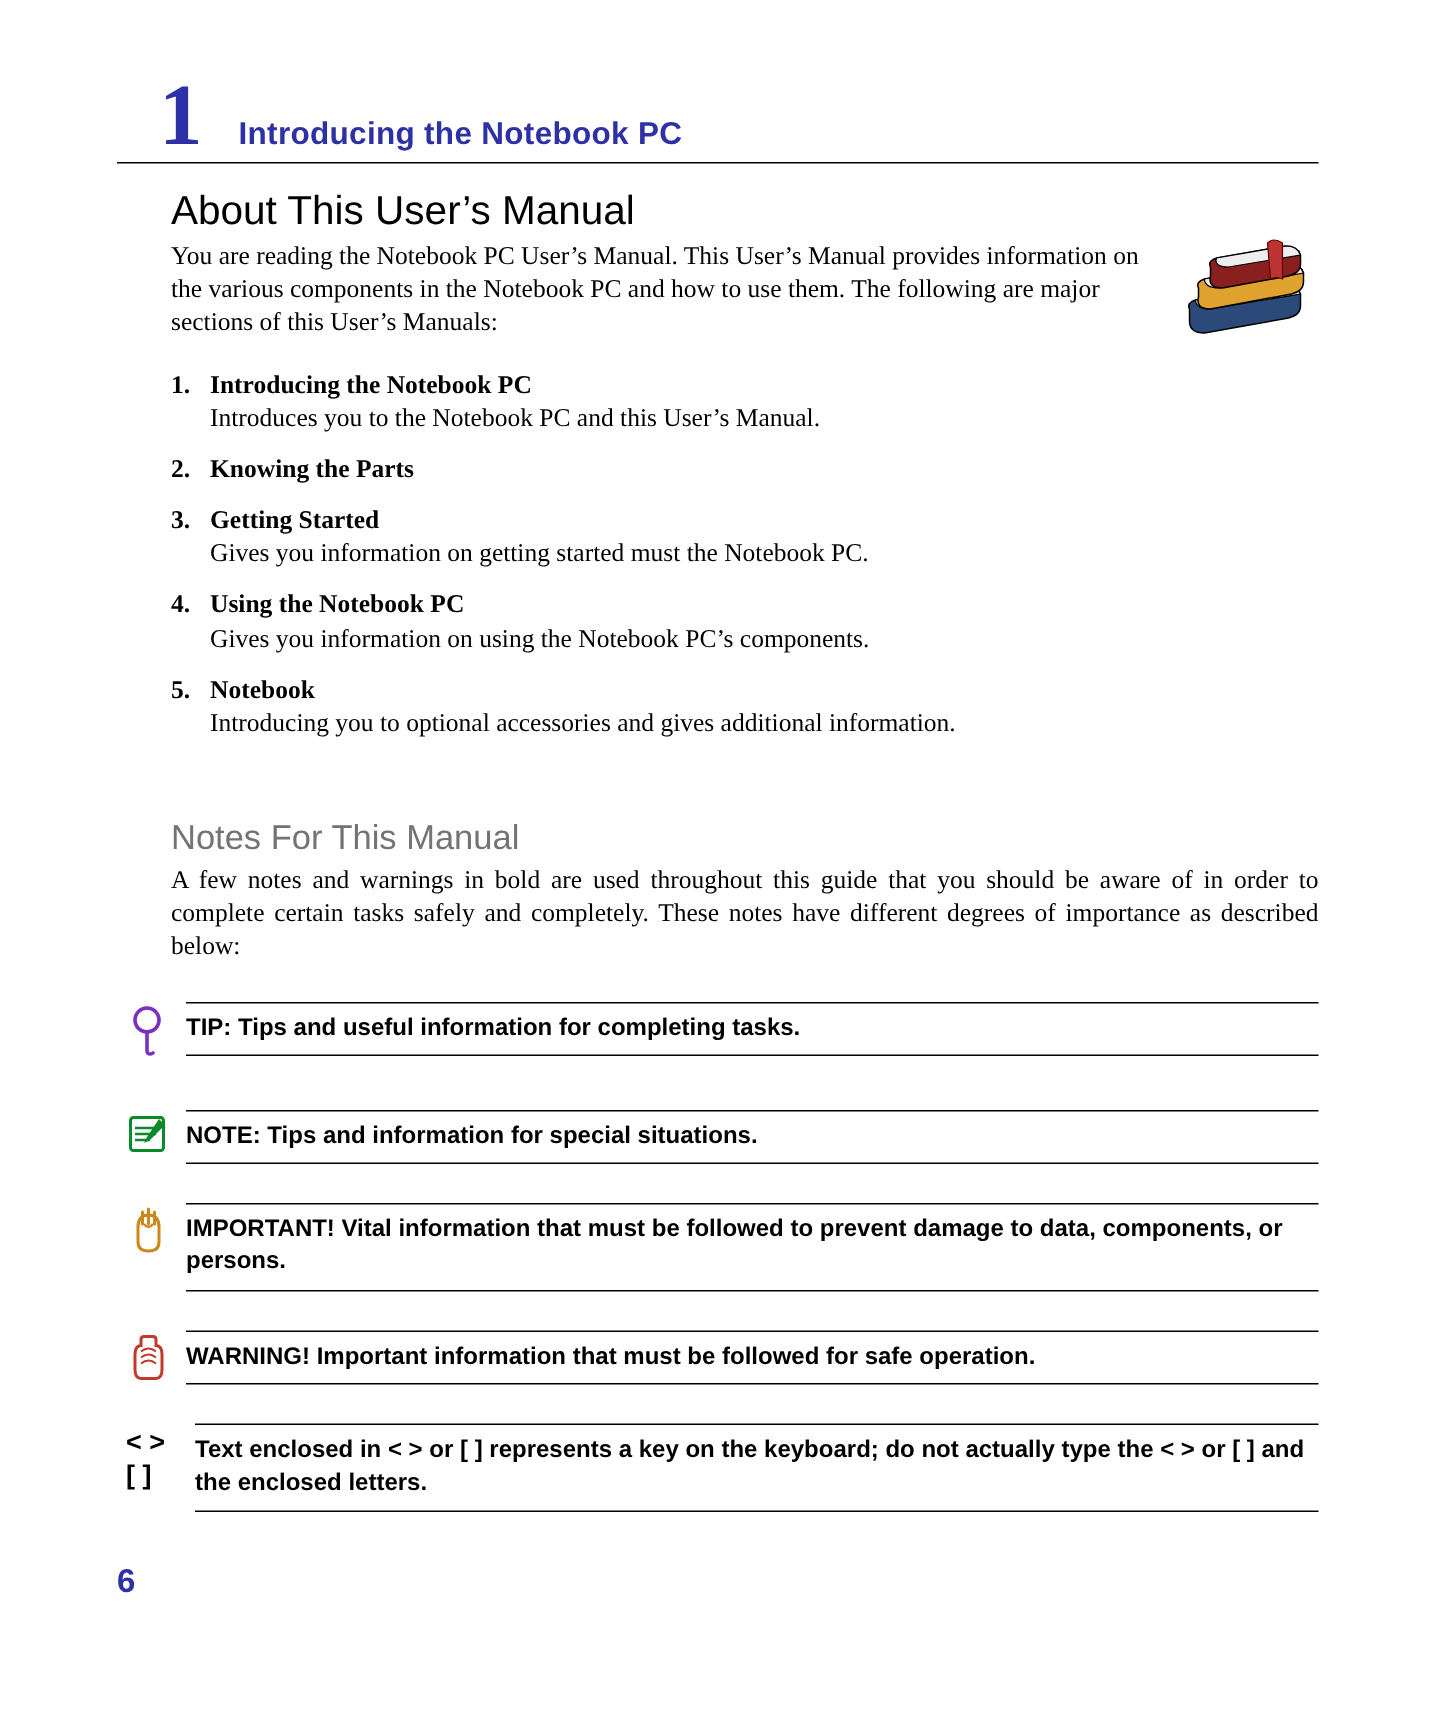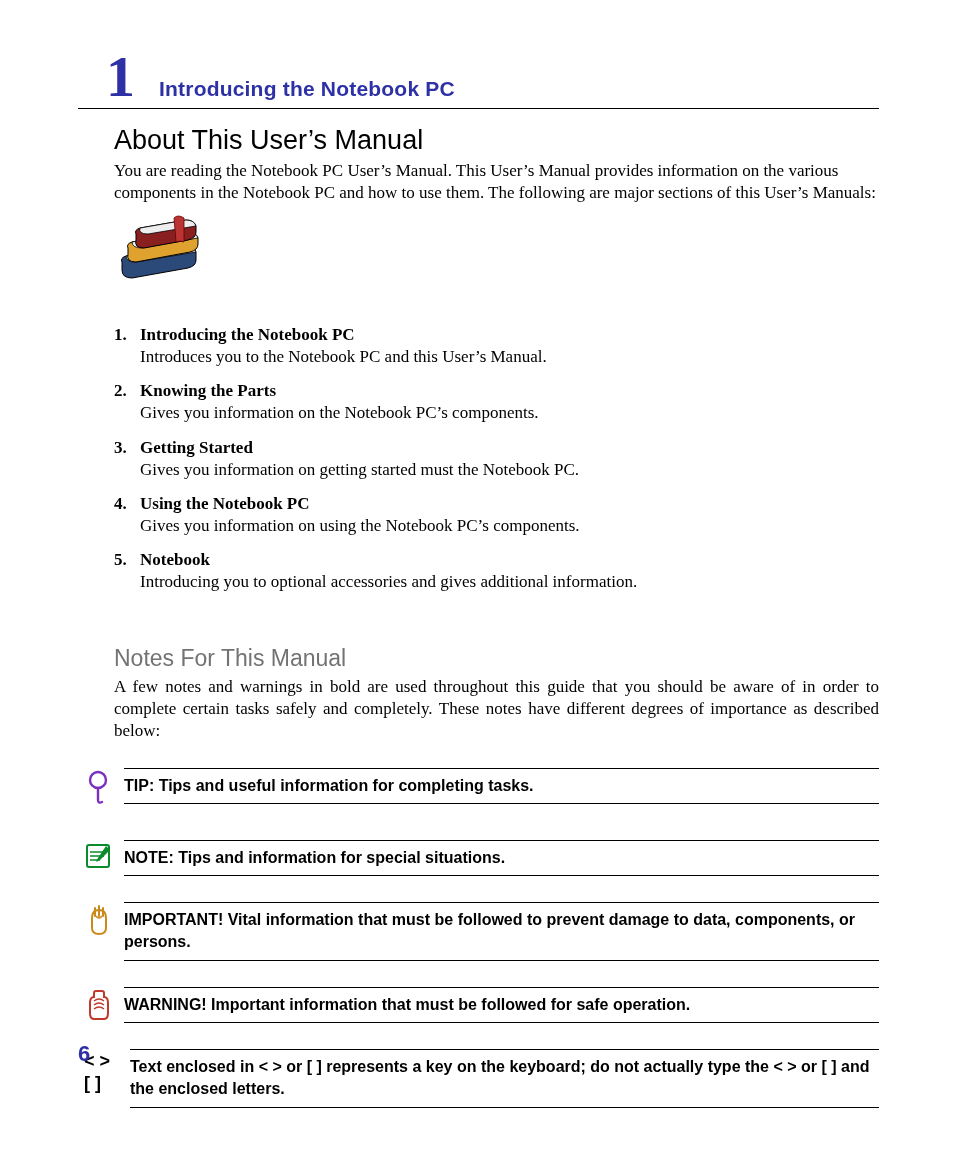--- a/index.html
+++ b/index.html
@@ -5,21 +5,21 @@
   * { box-sizing: border-box; margin: 0; padding: 0; }
   html, body { width: 954px; height: 1149px; background: #fff; font-family: "Times New Roman", Times, serif; color: #000; }
   .page { position: relative; width: 954px; height: 1149px; padding: 48px 75px 60px 78px; }
   .header-row { display: flex; align-items: baseline; border-bottom: 1px solid #000; padding-bottom: 2px; margin-bottom: 16px; }
   .chapter-number { font-family: "Times New Roman", serif; font-weight: bold; font-size: 58px; color: #2e31a5; line-height: 1; margin-left: 28px; margin-right: 24px; }
   .chapter-title { font-family: Arial, Helvetica, sans-serif; font-weight: bold; font-size: 21px; color: #2e31a5; letter-spacing: 0.2px; }
   .content { padding-left: 36px; padding-right: 0; }
   h1.section-title { font-family: Arial, Helvetica, sans-serif; font-weight: normal; font-size: 27px; color: #000; margin-bottom: 4px; }
   h2.subsection-title { font-family: Arial, Helvetica, sans-serif; font-weight: normal; font-size: 23px; color: #737373; margin-top: 52px; margin-bottom: 4px; }
   .intro { font-size: 17px; line-height: 1.3; text-align: left; }
-  .intro-wrap { display: flex; gap: 12px; flex-direction: column; }
+  .intro-wrap { display: flex; gap: 12px; }
   .intro-text { flex: 1; }
   .books-icon { width: 94px; height: 72px; flex: 0 0 94px; margin-top: -4px; }
   ol.sections-list { margin-top: 18px; padding-left: 26px; list-style: none; counter-reset: item; }
   ol.sections-list li { margin-bottom: 12px; font-size: 17px; line-height: 1.3; position: relative; }
   ol.sections-list li::before { counter-increment: item; content: counter(item) "."; font-weight: bold; position: absolute; left: -26px; width: 22px; }
   ol.sections-list li .li-title { font-weight: bold; display: block; }
   ol.sections-list li .li-desc { display: block; }
   .notes-intro { font-size: 17px; line-height: 1.3; text-align: justify; }
   .note-block { margin-top: 26px; display: flex; align-items: flex-start; }
   .note-icon { width: 34px; flex: 0 0 34px; margin-right: 6px; margin-top: 2px; }
@@ -60,21 +60,20 @@
       </div>
     </div>
 
     <ol class="sections-list">
       <li>
         <span class="li-title">Introducing the Notebook PC</span>
         <span class="li-desc">Introduces you to the Notebook PC and this User’s Manual.</span>
       </li>
       <li>
         <span class="li-title">Knowing the Parts</span>
-        <span class="li-desc">Gives you information on the Notebook PC’s components.</span>
       </li>
       <li>
         <span class="li-title">Getting Started</span>
         <span class="li-desc">Gives you information on getting started must the Notebook PC.</span>
       </li>
       <li>
         <span class="li-title">Using the Notebook PC</span>
         <span class="li-desc">Gives you information on using the Notebook PC’s components.</span>
       </li>
       <li>

